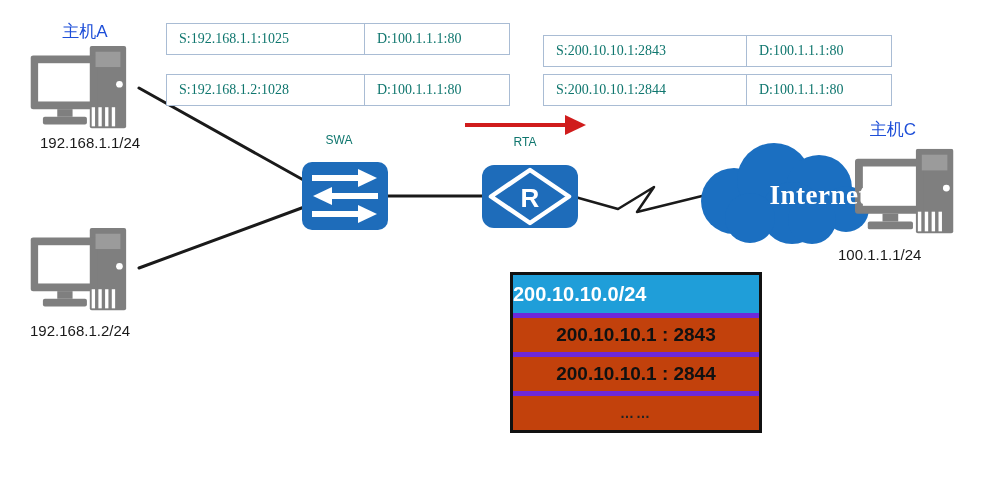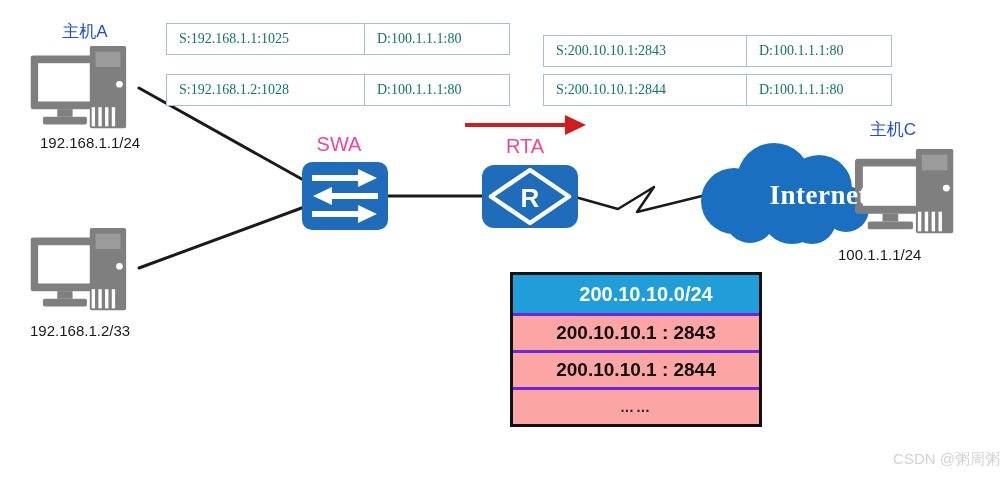--- a/index.html
+++ b/index.html
@@ -4,21 +4,21 @@
 <style>
   html,body{margin:0;padding:0;background:#ffffff;}
   .canvas{
     position:relative;width:1004px;height:477px;background:#ffffff;
     font-family:"Liberation Sans",sans-serif;overflow:hidden;
   }
   .layer{position:absolute;left:0;top:0;width:1004px;height:477px;}
   .abs{position:absolute;}
   .host-label{position:absolute;font-size:17px;color:#1d4ed8;text-align:center;white-space:nowrap;}
   .caption{position:absolute;font-size:15px;color:#1a1a1a;white-space:nowrap;}
-  .device-label{position:absolute;font-size:20px;color:#ec4899;text-align:center;white-space:nowrap;}
+  .device-label{position:absolute;font-size:12px;color:#0f766e;text-align:center;white-space:nowrap;}
   .packet-box{
     position:absolute;display:flex;height:30px;background:#ffffff;
     border:1.5px solid #a9bcd4;box-sizing:content-box;
   }
   .packet-box .cell{
     font-size:14px;color:#0f766e;line-height:30px;padding-left:12px;
     box-sizing:border-box;white-space:nowrap;overflow:hidden;font-family:Liberation Serif, serif;
   }
   .packet-box .cell.dst{border-left:1.5px solid #a9bcd4;}
   .switch-box{
@@ -31,26 +31,26 @@
   }
   .cloud-label{
     position:absolute;left:702px;top:180px;width:166px;text-align:right;
     font-size:27px;font-weight:bold;color:#ffffff;letter-spacing:0.5px;font-family:Liberation Serif, serif;
   }
   .nat-table{
     position:absolute;left:510px;top:272px;width:252px;
     border:3px solid #111111;background:#ffffff;box-sizing:border-box;
   }
   .nat-header{
-    height:38px;line-height:38px;text-align:center;background:#1f9ed9;
-    color:#ffffff;font-size:20px;font-weight:600;padding-left:20px;
+    height:38px;line-height:38px;background:#1f9ed9;
+    color:#ffffff;font-size:20px;font-weight:600;
   }
   .nat-row{
     height:34px;line-height:34px;text-align:center;font-size:19px;
-    font-weight:600;color:#111111;border-top:3px solid #6d28d9;background:#fca5a5;
+    font-weight:600;color:#111111;border-top:5px solid #6d28d9;background:#c2410c;
   }
   .nat-row.dots{font-size:14px;letter-spacing:2px;font-weight:bold;color:#222222;}
   .watermark{
     position:absolute;right:4px;bottom:8px;font-size:15px;color:#d2d2d2;white-space:nowrap;
   }
 </style>
 </head>
 <body>
 
 <div class="canvas">
@@ -103,21 +103,21 @@
 
   <div class="host-label" style="left:28px;top:20px;width:114px;">主机A</div>
   <svg class="abs" style="left:28px;top:46px;" width="114" height="88" viewBox="0 0 114 92">
       <use href="#pc"></use>
     </svg>
   <div class="caption" style="left:40px;top:134px;">192.168.1.1/24</div>
 
   <svg class="abs" style="left:28px;top:228px;" width="114" height="88" viewBox="0 0 114 92">
       <use href="#pc"></use>
     </svg>
-  <div class="caption" style="left:30px;top:322px;">192.168.1.2/33</div>
+  <div class="caption" style="left:30px;top:322px;">192.168.1.2/24</div>
 
   <div class="host-label" style="left:838px;top:118px;width:110px;">主机C</div>
   <svg class="abs" style="left:855px;top:148px;" width="112" height="92" viewBox="0 0 114 92">
       <use href="#pc"></use>
     </svg>
   <div class="caption" style="left:838px;top:246px;">100.1.1.1/24</div>
 
   <div class="packet-box" style="left:166px;top:23px;width:342px;">
     <div class="cell" style="width:197px;">S:192.168.1.1:1025</div>
     <div class="cell dst" style="width:145px;">D:100.1.1.1:80</div>
@@ -162,15 +162,14 @@
 
   <div class="cloud-label">Internet</div>
 
   <div class="nat-table">
     <div class="nat-header">200.10.10.0/24</div>
     <div class="nat-row">200.10.10.1 : 2843</div>
     <div class="nat-row">200.10.10.1 : 2844</div>
     <div class="nat-row dots">……</div>
   </div>
 
-  <div class="watermark">CSDN @粥周粥</div>
 
 </div>
 
 </body></html>

